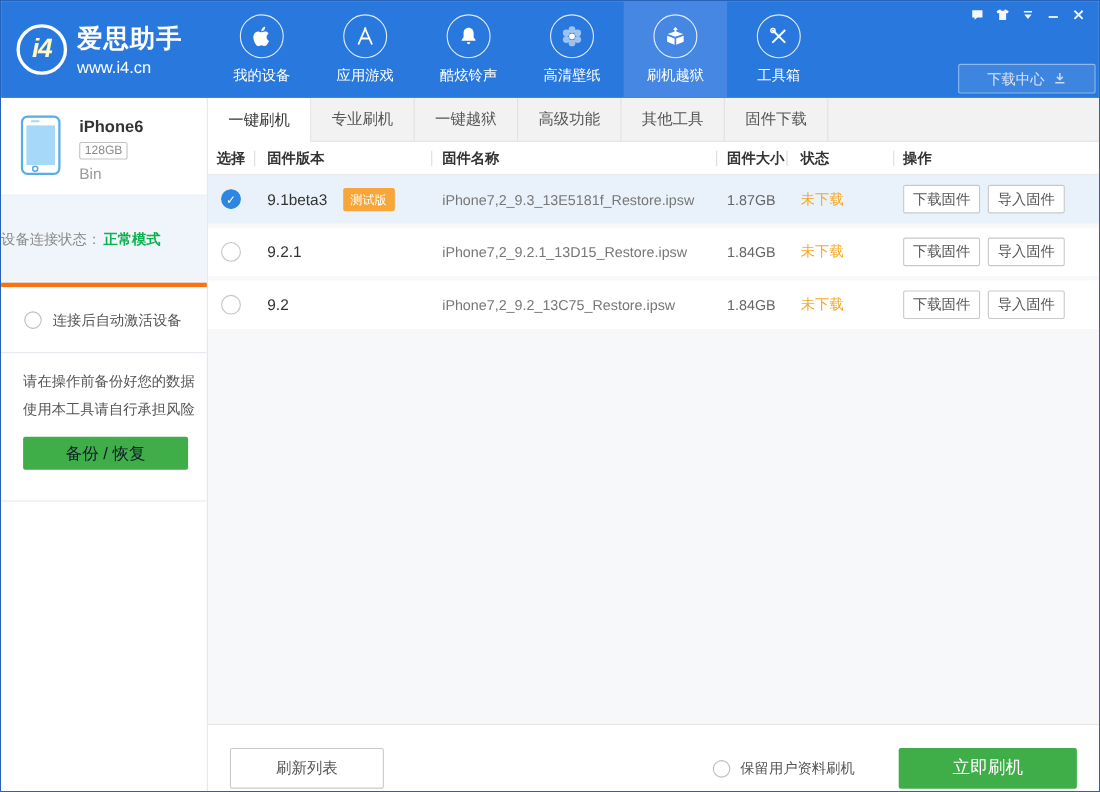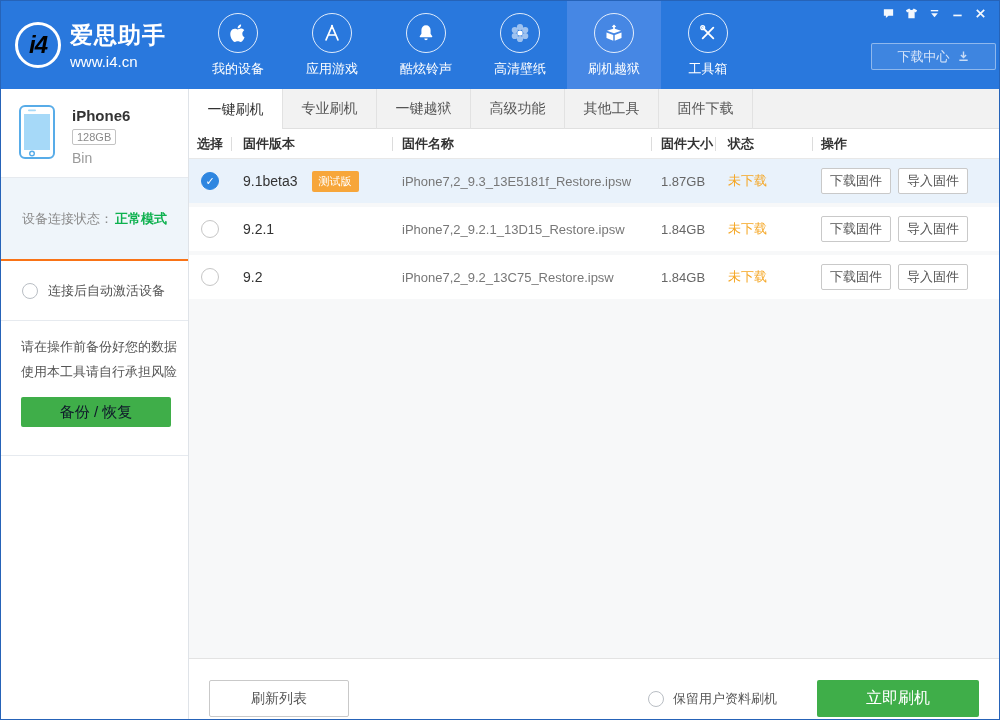--- a/index.html
+++ b/index.html
@@ -3,56 +3,56 @@
 <meta charset="utf-8">
 <style>
   * { margin:0; padding:0; box-sizing:border-box; }
   body { font-family:"Liberation Sans","DejaVu Sans",sans-serif; background:#cfd6de; }
   .app { position:relative; width:1000px; height:720px; background:#fff; overflow:hidden; border:1px solid #2663b8; }
 
   
   .header { position:relative; height:88px; background:#2978dd; display:flex; }
   .brand { display:flex; align-items:center; padding-left:14px; width:190px; }
   .logo-circle { width:46px; height:46px; border:3px solid #fff; border-radius:50%;
-    display:flex; align-items:center; justify-content:center; color:#000000;
+    display:flex; align-items:center; justify-content:center; color:#fef9c3;
     font-size:24px; font-weight:bold; font-style:italic; letter-spacing:-1px; }
   .brand-text { margin-left:9px; color:#fff; }
   .brand-title { font-size:23px; font-weight:bold; letter-spacing:1px; }
   .brand-url { font-size:15px; margin-top:2px; }
 
   .nav { display:flex; height:72px; }
   .nav-item { width:94px; height:88px; display:flex; flex-direction:column; align-items:center;
     padding-top:12px; cursor:pointer; }
   .nav-item.active { background:#4687e4; }
   .nav-icon-circle { width:40px; height:40px; border:1px solid rgba(255,255,255,.85); border-radius:50%;
     display:flex; align-items:center; justify-content:center; }
   .nav-label { margin-top:7px; font-size:13px; color:#fff; }
 
   .win-controls { position:absolute; top:5px; right:12px; display:flex; gap:9px; }
   .win-btn { width:14px; height:14px; display:flex; align-items:center; justify-content:center;
     opacity:.95; cursor:pointer; }
 
-  .dl-center { position:absolute; top:42px; right:3px; width:125px; height:27px;
+  .dl-center { position:absolute; top:57px; right:3px; width:125px; height:27px;
     background:rgba(255,255,255,.10); border:1px solid rgba(255,255,255,.42); border-radius:2px;
     color:#d9e6f9; font-size:13px; display:flex; align-items:center; justify-content:center; gap:7px;
     cursor:pointer; font-family:inherit; }
 
   
   .body-row { display:flex; height:649px; }
 
   
   .sidebar { width:190px; border-right:1px solid #dfe3e8; display:flex; flex-direction:column; background:#fff; }
   .sb-device { height:89px; border-bottom:1px solid #e6eaef; display:flex; padding:15px 0 0 16px; }
   .sb-device-text { margin-left:15px; padding-top:3px; }
   .device-name { font-size:15px; font-weight:bold; color:#333; }
   .device-cap { display:inline-block; margin-top:5px; font-size:11px; color:#8a8a8a;
     border:1px solid #c3c3c3; border-radius:2px; padding:1px 4px; }
   .device-owner { margin-top:5px; font-size:14px; color:#9a9a9a; }
-  .sb-status { height:83px; background:#eff5fa; border-bottom:2px solid #f97316;
-    display:flex; align-items:center; padding-left:21px; font-size:13px; color:#8b8b8b; }
+  .sb-status { height:83px; background:#eff5fa; border-bottom:4px solid #f97316;
+    display:flex; align-items:center; font-size:13px; color:#8b8b8b; }
   .sb-status b { color:#0db14e; margin-left:2px; font-size:13px; }
   .sb-activate { height:60px; border-bottom:1px solid #e6eaef; display:flex; align-items:center;
     padding-left:21px; gap:10px; font-size:13px; color:#555; }
   .radio { width:16px; height:16px; border:1px solid #b9bec4; border-radius:50%; background:#fff; flex:none; cursor:pointer; }
   .sb-warning { height:135px; border-bottom:1px solid #e6eaef; padding:13px 0 0 20px; }
   .warn-line { font-size:13px; color:#555; line-height:25px; }
   .backup-btn { display:block; width:150px; height:30px; margin:13px 0 0 0;
     background:#3fae49; color:#0f172a; border:none; border-radius:2px; font-size:15px; cursor:pointer; font-family:inherit; }
   .sb-fill { flex:1; }
 

